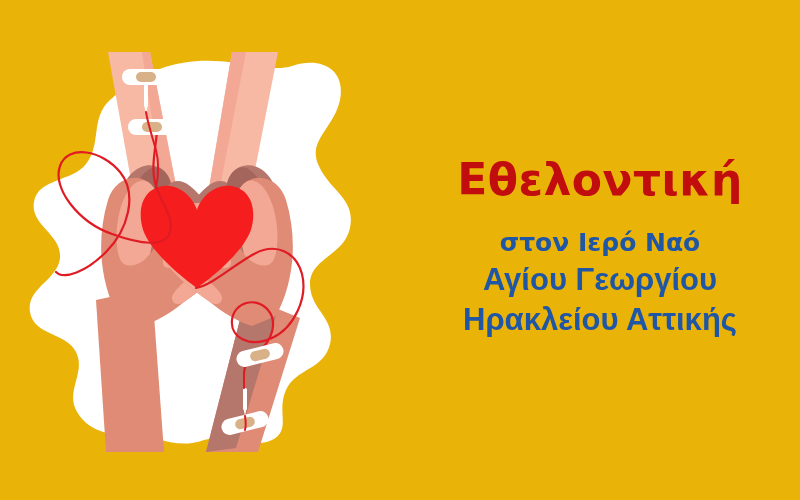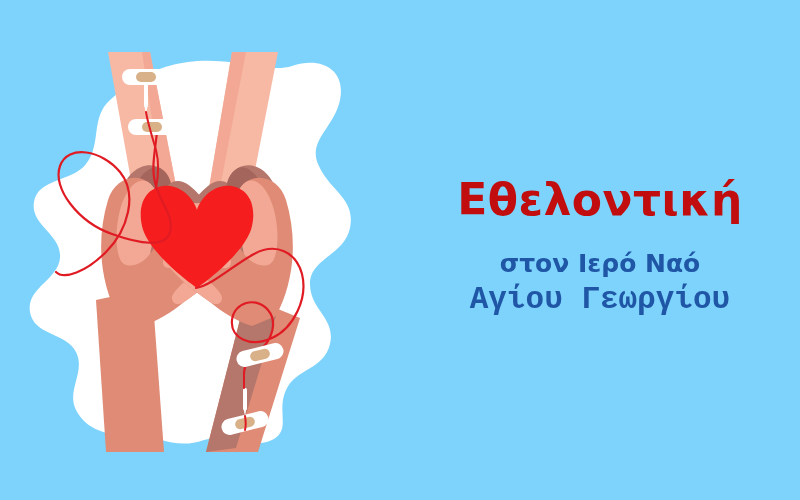--- a/index.html
+++ b/index.html
@@ -9,21 +9,21 @@
   body {
     width: 800px;
     height: 500px;
     overflow: hidden;
     font-family: "DejaVu Sans", sans-serif;
   }
   #poster {
     position: relative;
     width: 800px;
     height: 500px;
-    background: #7dd3fc;
+    background: #eab308;
     overflow: hidden;
   }
   #illustration {
     position: absolute;
     left: 0;
     top: 0;
     width: 400px;
     height: 500px;
   }
   #text-panel {
@@ -55,21 +55,21 @@
     color: #1f56a5;
     font-family: "DejaVu Sans", sans-serif;
     font-weight: bold;
     font-size: 25px;
     line-height: 1.3;
     text-align: center;
     white-space: nowrap;
   }
   .sub-large {
     color: #1f56a5;
-    font-family: Liberation Mono, monospace;
+    font-family: Liberation Sans, sans-serif;
     font-weight: bold;
     font-size: 31px;
     line-height: 1.3;
     text-align: center;
     white-space: nowrap;
   }
 </style>
 </head>
 <body>
 
@@ -220,15 +220,16 @@
       <path fill="none" stroke="#e01b24" stroke-width="2" stroke-linecap="round" d="M245,416 C246,422 246,426 245,430"></path>
     </svg>
   </div>
 
   <div id="text-panel">
     <div class="headline-block">
       <div class="headline">Εθελοντική</div>
     </div>
     <div class="sub-small">στον Ιερό Ναό</div>
     <div class="sub-large">Αγίου Γεωργίου</div>
+    <div class="sub-large">Ηρακλείου Αττικής</div>
   </div>
 
 </div>
 
 </body></html>

